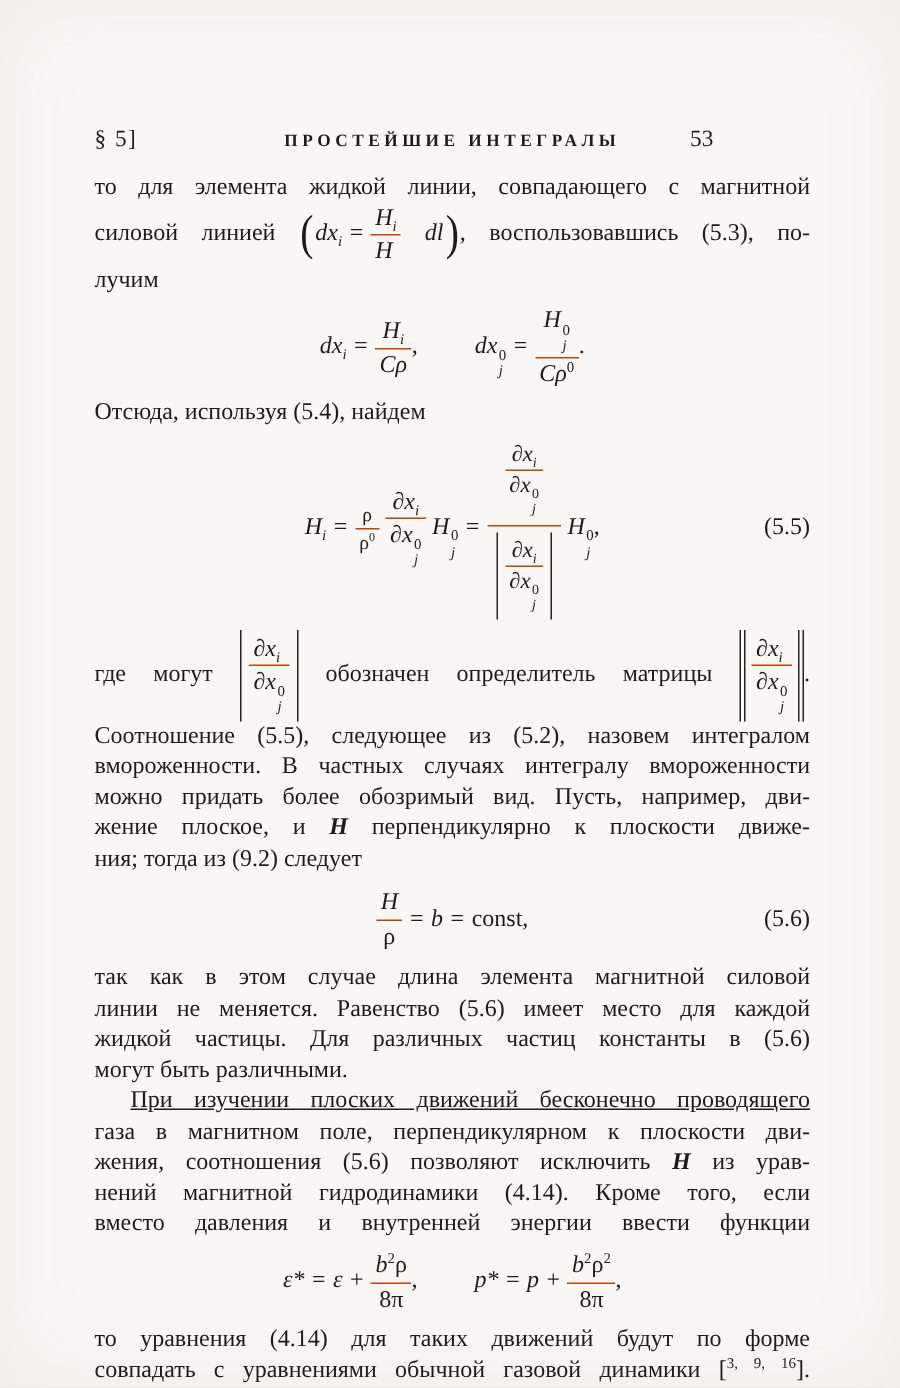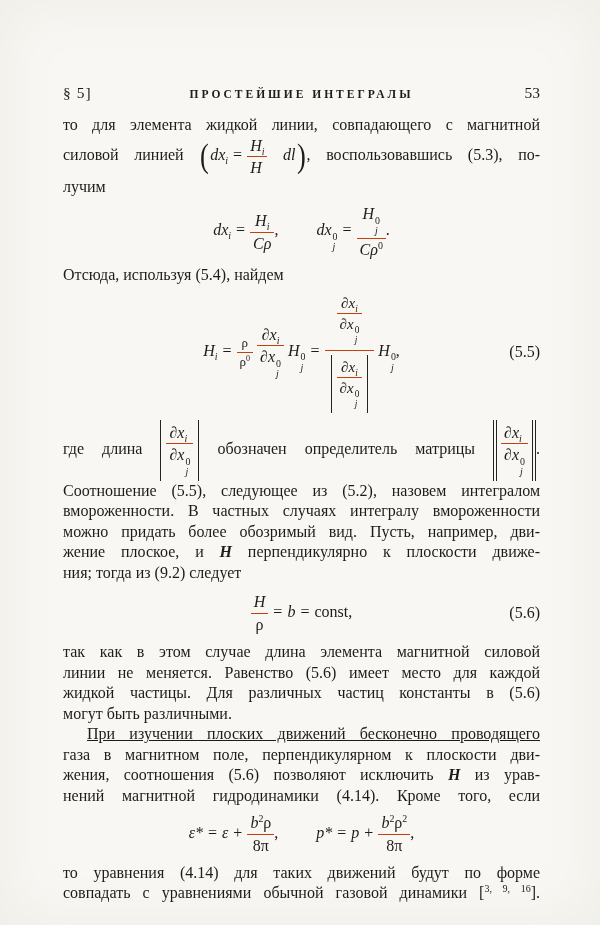--- a/index.html
+++ b/index.html
@@ -13,21 +13,21 @@
     color:#1d1c19;
     font-family:"Liberation Serif","DejaVu Serif",serif;
     font-size:16px;
     overflow:hidden;
     box-shadow:inset 0 0 60px rgba(120,110,90,0.08);
   }
   
   .header{display:flex;align-items:baseline;margin-bottom:13px;}
   .hsec{width:80px;font-size:15.5px;letter-spacing:1px;}
   .htitle{flex:1;text-align:center;font-size:11.5px;font-weight:600;letter-spacing:3px;}
-  .hpage{width:80px;text-align:right;font-size:15.5px;}
+  .hpage{width:80px;text-align:left;font-size:15.5px;}
   
   .para{margin:0;}
   .line{
     text-align:justify;
     text-align-last:justify;
     line-height:20.5px;
     min-height:20.5px;
   }
   .line.end{text-align-last:left;}
   .line.ind{text-indent:24px;text-decoration:underline;}
@@ -125,21 +125,21 @@
                     <sup>0</sup>
                     <sub class="mi">j</sub>
                   </span></span></span></span></span></span>&nbsp;<span><i class="mi">H</i><span class="ss">
             <sup>0</sup>
             <sub class="mi">j</sub>
           </span></span><span>,</span></span>
     <span class="eqnum">(5.5)</span>
   </div>
 
   <div class="line mathline gde">
-    <span>где длина</span>
+    <span>где могут</span>
     <span class="bars"><span class="frac"><span class="num"><i class="mi">∂x</i><sub class="mi">i</sub></span><span class="den"><i class="mi">∂x</i><span class="ss">
               <sup>0</sup>
               <sub class="mi">j</sub>
             </span></span></span></span>
     <span>обозначен определитель матрицы</span>
     <span class="dbars"><span class="frac"><span class="num"><i class="mi">∂x</i><sub class="mi">i</sub></span><span class="den"><i class="mi">∂x</i><span class="ss">
               <sup>0</sup>
               <sub class="mi">j</sub>
             </span></span></span></span><span>.</span>
   </div>
@@ -162,20 +162,21 @@
     <div class="line"><span>линии не меняется. Равенство (5.6) имеет место для каждой</span></div>
     <div class="line"><span>жидкой частицы. Для различных частиц константы в (5.6)</span></div>
     <div class="line end"><span>могут быть различными.</span></div>
   </div>
 
   <div class="para">
     <div class="line ind"><span>При изучении плоских движений бесконечно проводящего</span></div>
     <div class="line"><span>газа в магнитном поле, перпендикулярном к плоскости дви-</span></div>
     <div class="line"><span>жения, соотношения (5.6) позволяют исключить</span> <b class="vec">H</b> <span>из урав-</span></div>
     <div class="line"><span>нений магнитной гидродинамики (4.14). Кроме того, если</span></div>
+    <div class="line"><span>вместо давления и внутренней энергии ввести функции</span></div>
   </div>
 
   <div class="eqrow eq-eps">
     <span><i class="mi">ε*</i><span class="rel">=</span><i class="mi">ε</i><span class="rel">+</span><span class="frac"><span class="num"><i class="mi">b</i><sup>2</sup><span>ρ</span></span><span class="den">8π</span></span><span>,</span></span>
     <span class="gap"></span>
     <span><i class="mi">p*</i><span class="rel">=</span><i class="mi">p</i><span class="rel">+</span><span class="frac"><span class="num"><i class="mi">b</i><sup>2</sup><span>ρ</span><sup>2</sup></span><span class="den">8π</span></span><span>,</span></span>
   </div>
 
   <div class="para">
     <div class="line"><span>то уравнения (4.14) для таких движений будут по форме</span></div>

